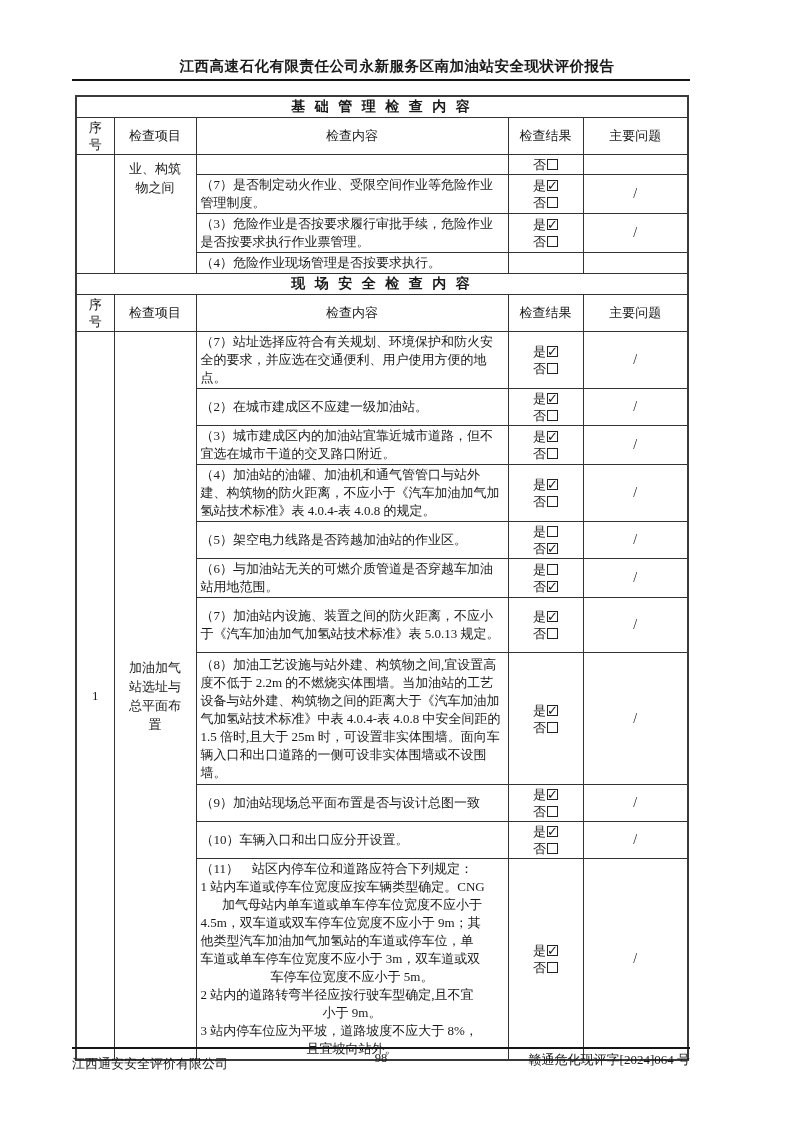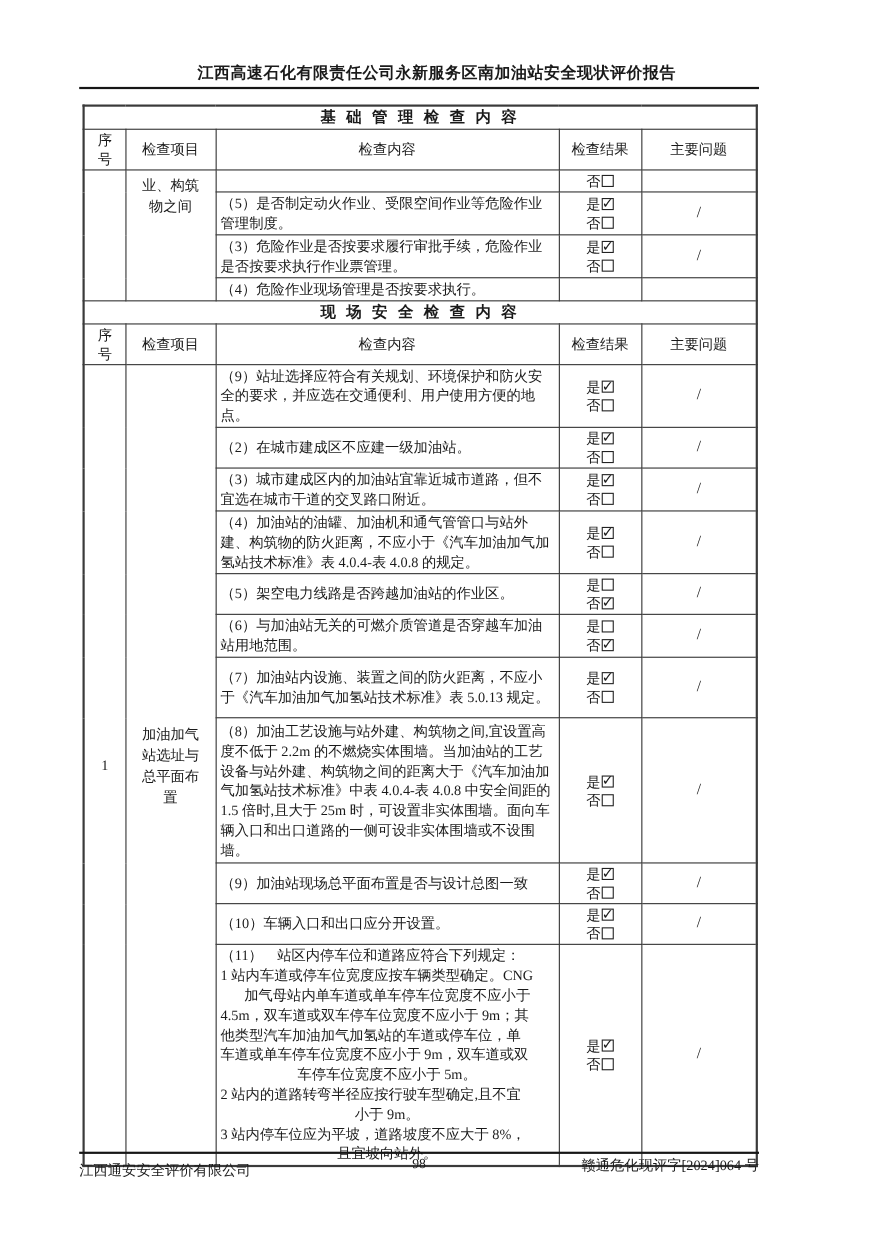--- a/index.html
+++ b/index.html
@@ -77,21 +77,21 @@
             <div class="proj">业、构筑物之间</div>
           </td>
           <td class="content"></td>
           <td class="result">
             <div class="rline"><span>否</span><span class="cbx"></span></div>
           </td>
           <td class="issue"></td>
         </tr>
         <tr style="height: 37px;">
           <td class="content">
-            <div class="ln left">（5）是否制定动火作业、受限空间作业等危险作业管理制度。</div>
+            <div class="ln left">（7）是否制定动火作业、受限空间作业等危险作业管理制度。</div>
           </td>
           <td class="result">
             <div class="rline"><span>是</span><span class="cbx ck"></span></div>
             <div class="rline"><span>否</span><span class="cbx"></span></div>
           </td>
           <td class="issue">/</td>
         </tr>
         <tr style="height: 37px;">
           <td class="content">
             <div class="ln left">（3）危险作业是否按要求履行审批手续，危险作业是否按要求执行作业票管理。</div>
@@ -128,21 +128,21 @@
           <th>
             <div>主要问题</div>
           </th>
         </tr>
         <tr style="height: 56px;">
           <td class="serial" rowspan="11">1</td>
           <td class="project" rowspan="11">
             <div class="proj">加油加气站选址与总平面布置</div>
           </td>
           <td class="content">
-            <div class="ln left">（9）站址选择应符合有关规划、环境保护和防火安全的要求，并应选在交通便利、用户使用方便的地点。</div>
+            <div class="ln left">（7）站址选择应符合有关规划、环境保护和防火安全的要求，并应选在交通便利、用户使用方便的地点。</div>
           </td>
           <td class="result">
             <div class="rline"><span>是</span><span class="cbx ck"></span></div>
             <div class="rline"><span>否</span><span class="cbx"></span></div>
           </td>
           <td class="issue">/</td>
         </tr>
         <tr style="height: 37px; padding-left: 28px;">
           <td class="content">
             <div class="ln left">（2）在城市建成区不应建一级加油站。</div>
@@ -233,21 +233,21 @@
           </td>
           <td class="issue">/</td>
         </tr>
         <tr style="height: 200px;">
           <td class="content">
             <div class="ln left">（11）　站区内停车位和道路应符合下列规定：</div>
             <div class="ln left">1 站内车道或停车位宽度应按车辆类型确定。CNG</div>
             <div class="ln center">加气母站内单车道或单车停车位宽度不应小于</div>
             <div class="ln left">4.5m，双车道或双车停车位宽度不应小于 9m；其</div>
             <div class="ln left">他类型汽车加油加气加氢站的车道或停车位，单</div>
-            <div class="ln left">车道或单车停车位宽度不应小于 9m，双车道或双</div>
+            <div class="ln left">车道或单车停车位宽度不应小于 3m，双车道或双</div>
             <div class="ln center">车停车位宽度不应小于 5m。</div>
             <div class="ln left">2 站内的道路转弯半径应按行驶车型确定,且不宜</div>
             <div class="ln center">小于 9m。</div>
             <div class="ln left">3 站内停车位应为平坡，道路坡度不应大于 8%，</div>
             <div class="ln center">且宜坡向站外。</div>
           </td>
           <td class="result">
             <div class="rline"><span>是</span><span class="cbx ck"></span></div>
             <div class="rline"><span>否</span><span class="cbx"></span></div>
           </td>

